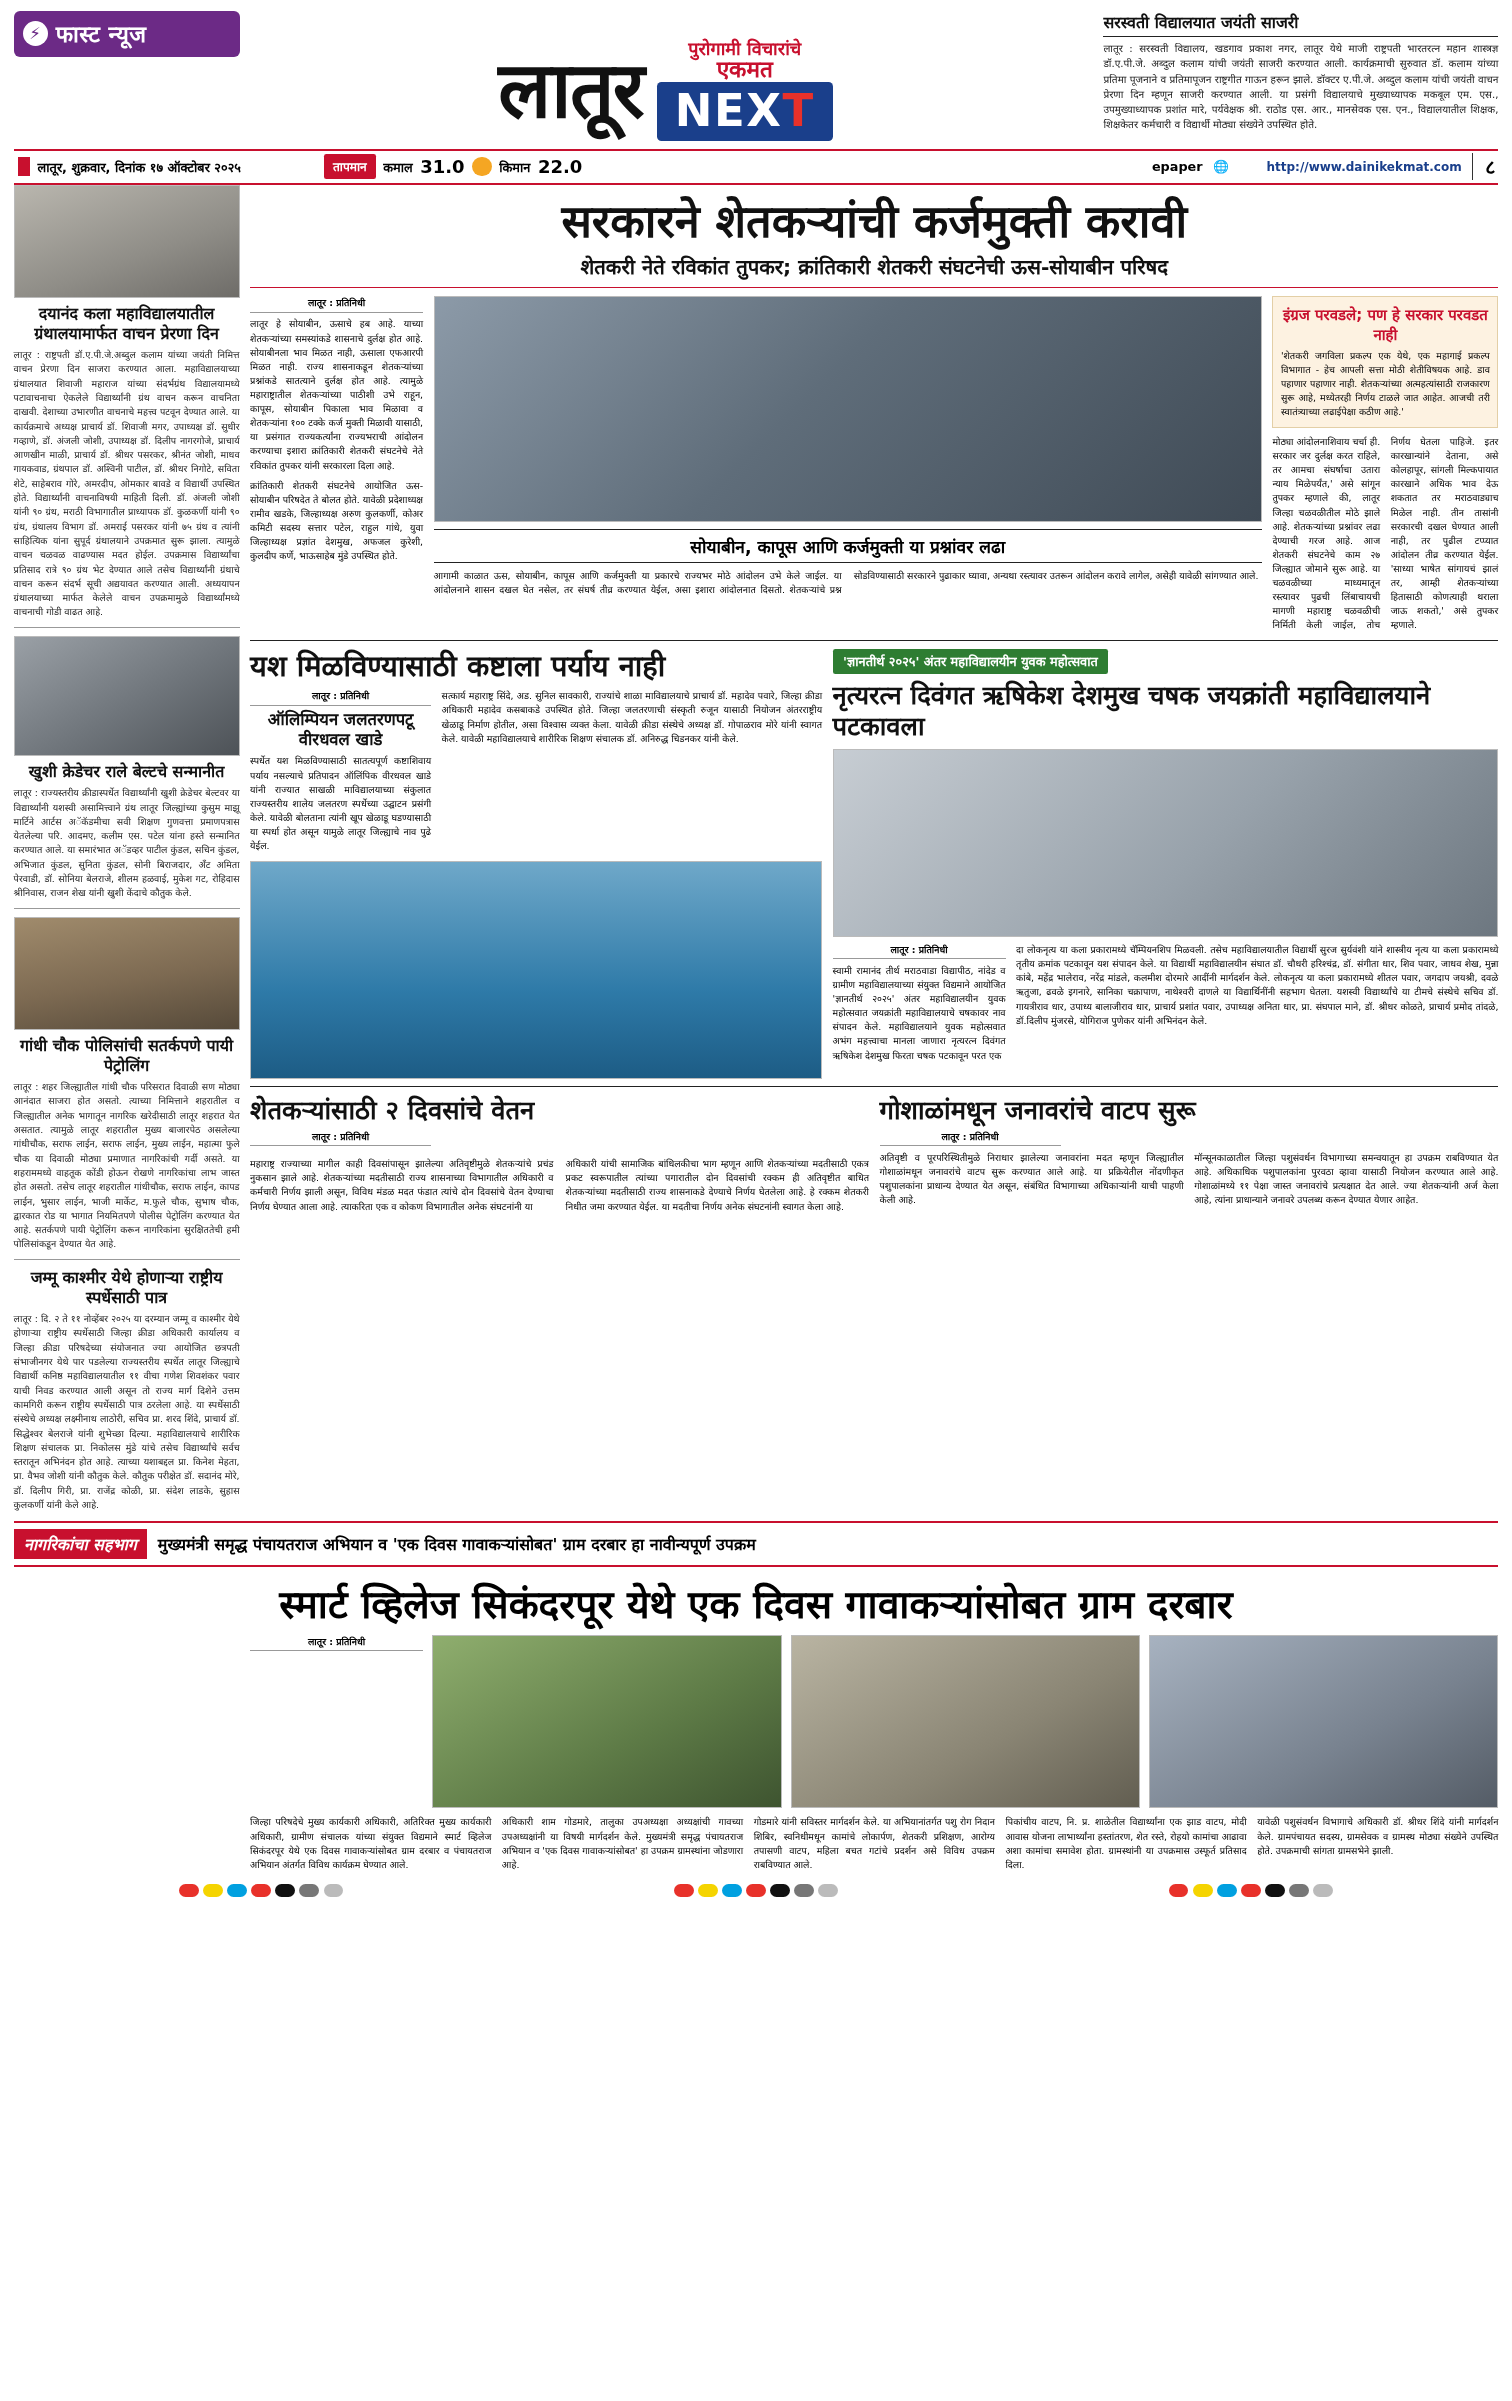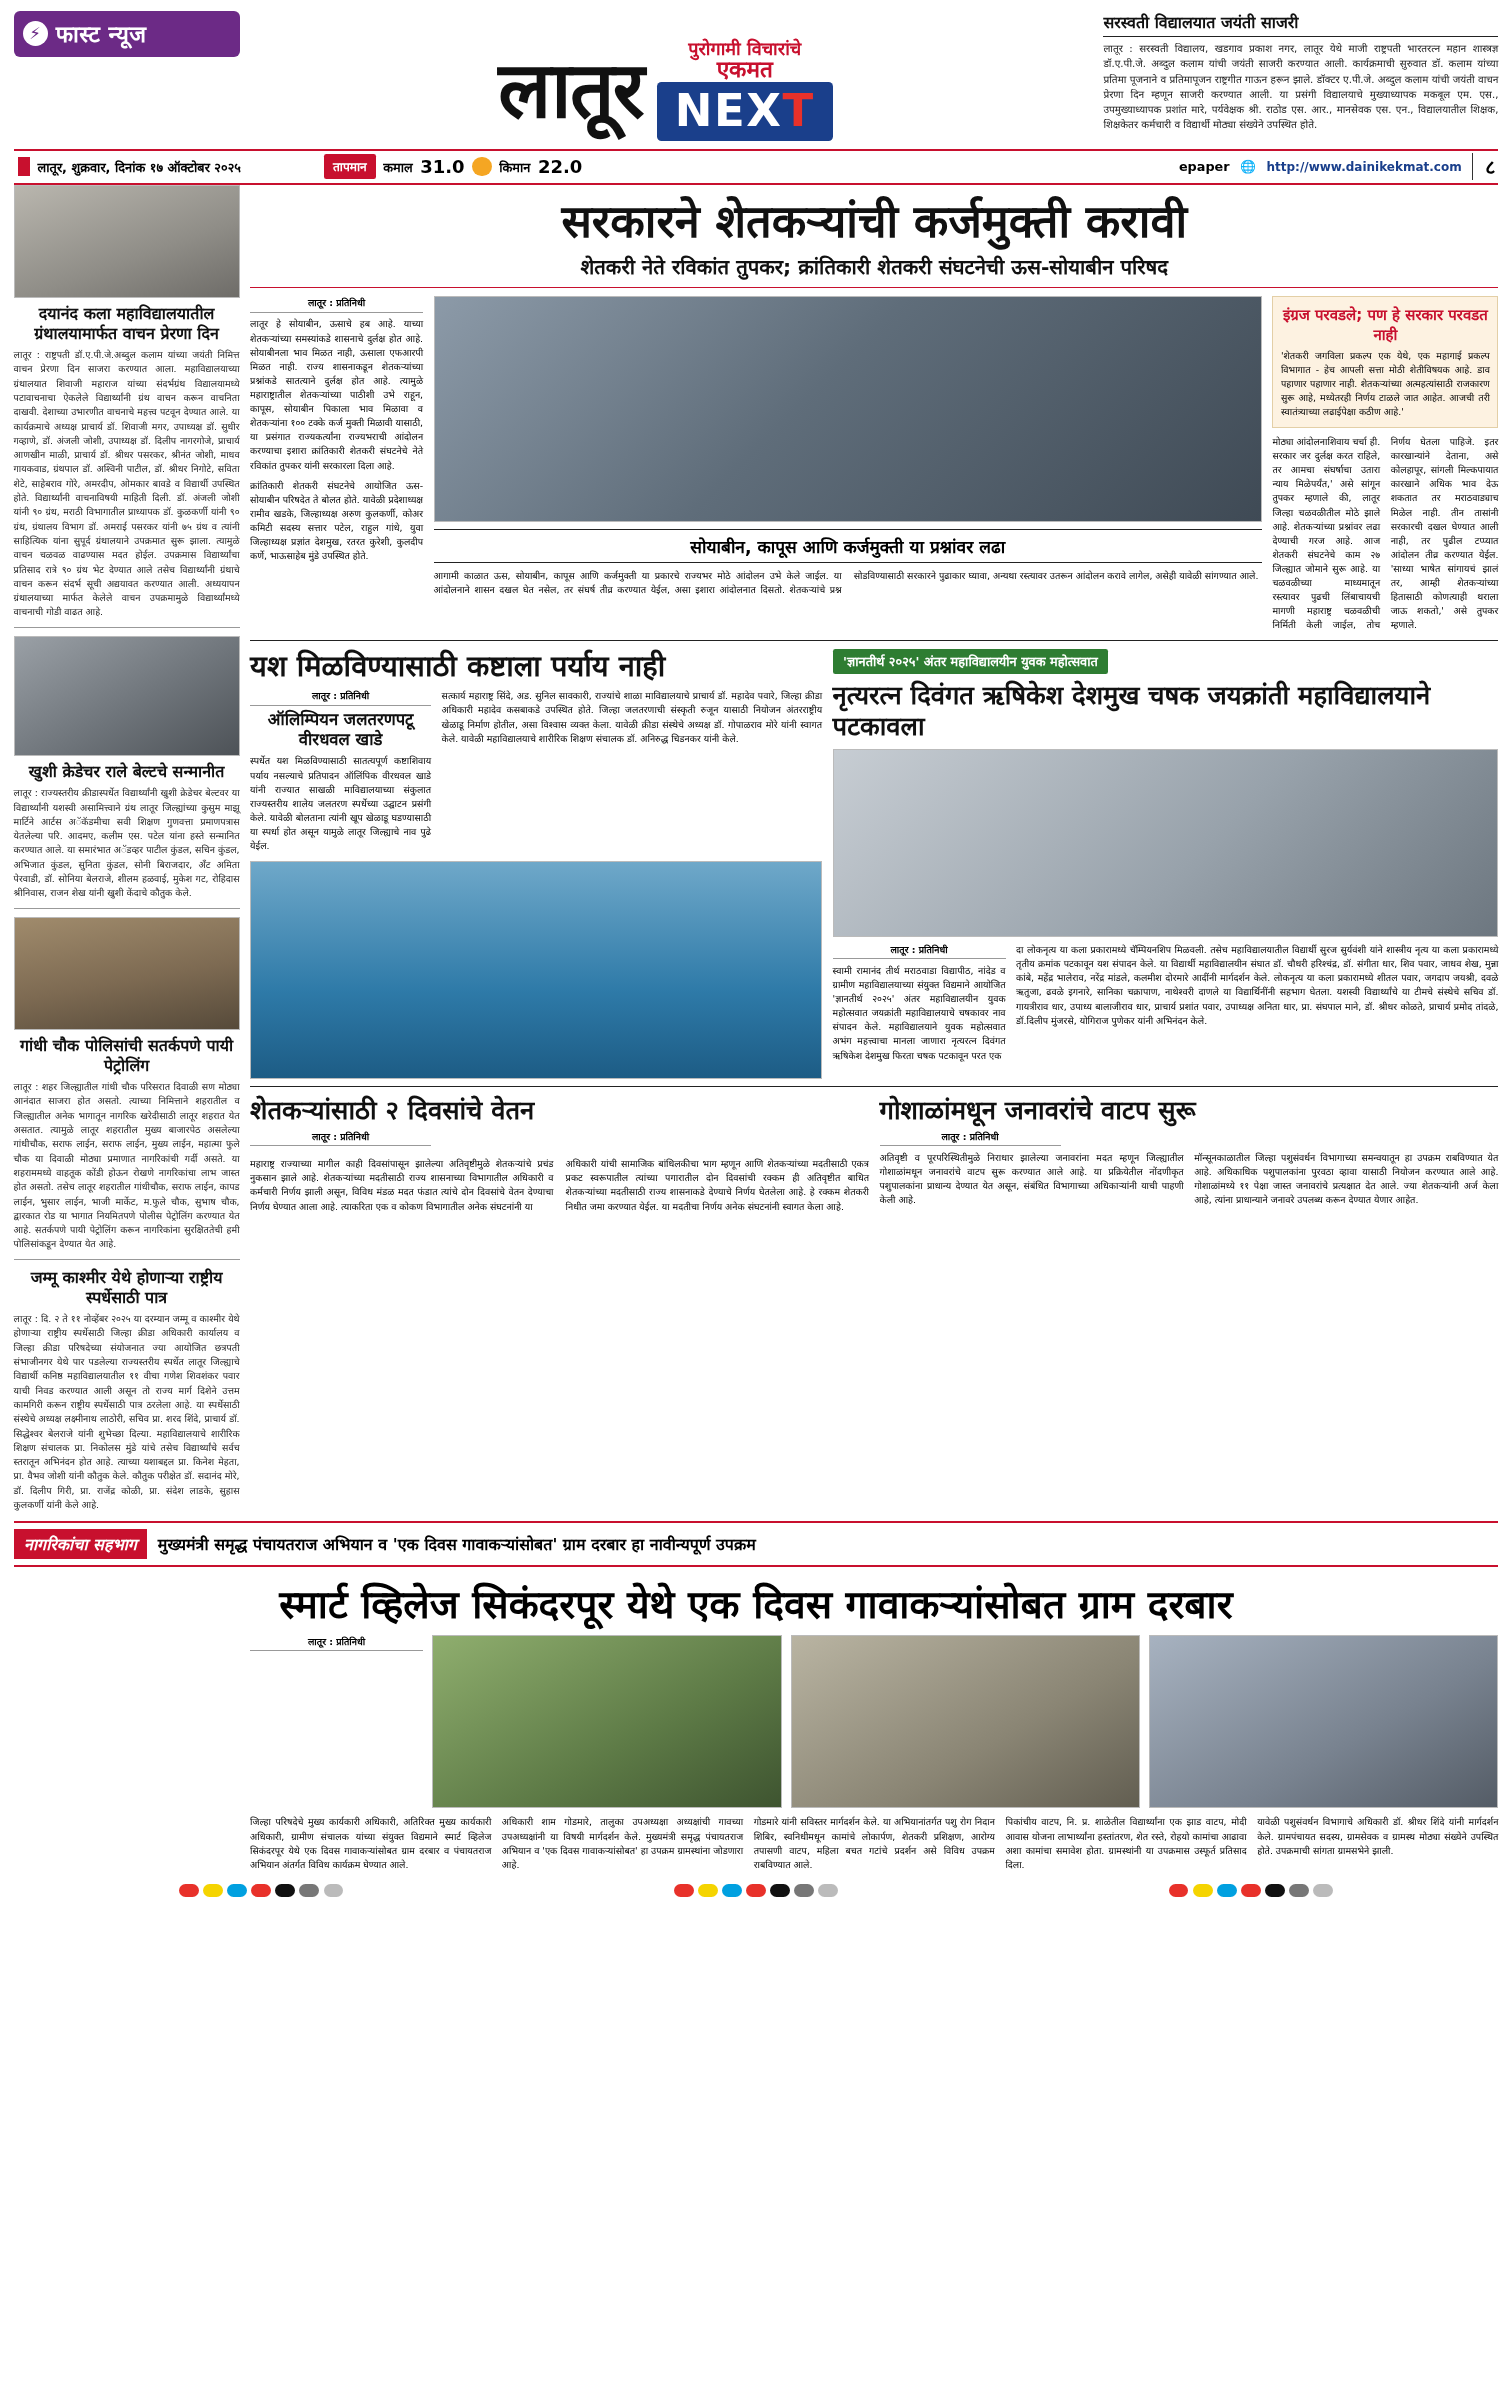--- a/index.html
+++ b/index.html
@@ -52,21 +52,21 @@
     margin: 7.5px 13.6px 0 13.6px; border-top: 2.3px solid #c8102e; border-bottom: 2.3px solid #c8102e;
     display: flex; align-items: center; height: 36px; font-size: 12.8px; font-weight: bold;
   }
   .ib-left { display:flex; align-items:center; gap:7.5px; padding-left: 4.5px; justify-content: flex-end; }
   .ib-sq { width: 12px; height: 19.6px; background: #c8102e; }
   .ib-temp { margin-left: 83px; display: flex; align-items: center; gap: 7.5px; }
   .ib-temp .lbl { background: #c8102e; color: #fff; padding: 3.8px 9px; border-radius: 2.3px; font-size: 12px; }
   .ib-temp .val { font-size: 18px; font-weight: 900; }
   .sun { width: 19.6px; height: 19.6px; border-radius: 50%; background: #f5a623; display:inline-block; }
   .ib-right { margin-left: auto; display: flex; align-items: center; gap: 10.5px; padding-right: 3px; }
-  .ib-url { color: #1a3f8b; font-size: 12px; }
+  .ib-url { color: #1a3f8b; font-size: 12px; margin-left: 27px; }
   .ib-page { font-size: 19.6px; font-weight: 900; border-left: 1.5px solid #333; padding-left: 12px; }
 
   
   .main { display: flex; padding: 0 13.6px; gap: 10.5px; }
   .col-left { width: 226px; flex: 0 0 226px; }
   .col-center { flex: 1; }
 
   
   .photo { width: 100%; background: #cfcfcf; display:block; border: 0.8px solid #bbb; }
   .lc-title { font-size: 16px; font-weight: 900; color: #111; line-height: 1.25; margin: 6px 0 4.5px 0; text-align: center; }
@@ -219,21 +219,21 @@
 
       <div>
         <div class="headline">सरकारने शेतकऱ्यांची कर्जमुक्ती करावी</div>
         <div class="subhead">शेतकरी नेते रविकांत तुपकर; क्रांतिकारी शेतकरी संघटनेची ऊस-सोयाबीन परिषद</div>
         <hr class="rule-red">
 
         <div class="lede-grid">
           <div class="lede-col">
             <div class="byline">लातूर : प्रतिनिधी</div>
             <div>लातूर हे सोयाबीन, ऊसाचे हब आहे. याच्या शेतकऱ्यांच्या समस्यांकडे शासनाचे दुर्लक्ष होत आहे. सोयाबीनला भाव मिळत नाही, ऊसाला एफआरपी मिळत नाही. राज्य शासनाकडून शेतकऱ्यांच्या प्रश्नांकडे सातत्याने दुर्लक्ष होत आहे. त्यामुळे महाराष्ट्रातील शेतकऱ्यांच्या पाठीशी उभे राहून, कापूस, सोयाबीन पिकाला भाव मिळावा व शेतकऱ्यांना १०० टक्के कर्ज मुक्ती मिळावी यासाठी, या प्रसंगात राज्यकर्त्यांना राज्यभराची आंदोलन करण्याचा इशारा क्रांतिकारी शेतकरी संघटनेचे नेते रविकांत तुपकर यांनी सरकारला दिला आहे.</div>
-            <div style="margin-top:6px">क्रांतिकारी शेतकरी संघटनेचे आयोजित ऊस-सोयाबीन परिषदेत ते बोलत होते. यावेळी प्रदेशाध्यक्ष रामीव खडके, जिल्हाध्यक्ष अरुण कुलकर्णी, कोअर कमिटी सदस्य सत्तार पटेल, राहुल गांधे, युवा जिल्हाध्यक्ष प्रज्ञांत देशमुख, रतरत कुरेशी, कुलदीप कर्णे, भाऊसाहेब मुंडे उपस्थित होते.</div>
+            <div style="margin-top:6px">क्रांतिकारी शेतकरी संघटनेचे आयोजित ऊस-सोयाबीन परिषदेत ते बोलत होते. यावेळी प्रदेशाध्यक्ष रामीव खडके, जिल्हाध्यक्ष अरुण कुलकर्णी, कोअर कमिटी सदस्य सत्तार पटेल, राहुल गांधे, युवा जिल्हाध्यक्ष प्रज्ञांत देशमुख, अफजल कुरेशी, कुलदीप कर्णे, भाऊसाहेब मुंडे उपस्थित होते.</div>
           </div>
 
           <div class="lede-mid">
             <div class="imgph">
               <div class="photo" style="height:226px;background:linear-gradient(135deg,#8c9aa8,#5f6d7a 45%,#3f4a55);"></div>
             </div>
             <div class="mid-head">सोयाबीन, कापूस आणि कर्जमुक्ती या प्रश्नांवर लढा</div>
             <div class="two-col">आगामी काळात ऊस, सोयाबीन, कापूस आणि कर्जमुक्ती या प्रकारचे राज्यभर मोठे आंदोलन उभे केले जाईल. या आंदोलनाने शासन दखल घेत नसेल, तर संघर्ष तीव्र करण्यात येईल, असा इशारा आंदोलनात दिसतो. शेतकऱ्यांचे प्रश्न सोडविण्यासाठी सरकारने पुढाकार घ्यावा, अन्यथा रस्त्यावर उतरून आंदोलन करावे लागेल, असेही यावेळी सांगण्यात आले.</div>
           </div>
 

